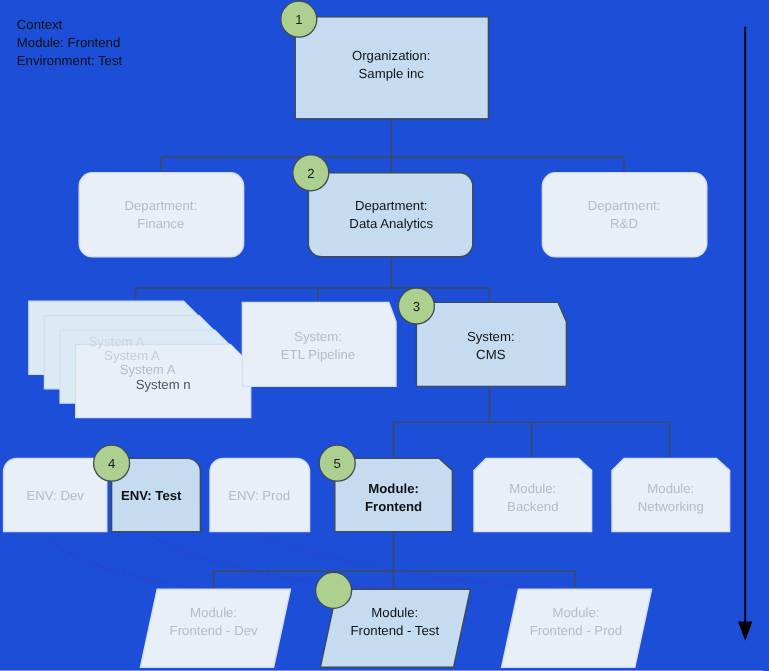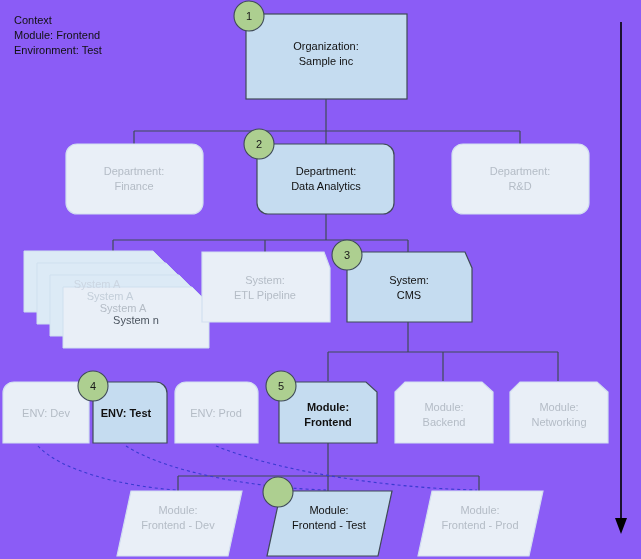--- a/index.html
+++ b/index.html
@@ -1,18 +1,18 @@
 <!DOCTYPE html>
 <html><head>
 <meta charset="utf-8">
 <style>
   html,body{margin:0;padding:0;background:#ffffff;}
   body{width:641px;height:559px;overflow:hidden;
        font-family:"Liberation Sans","DejaVu Sans",sans-serif;}
-  #stage{position:relative;width:641px;height:559px;background:#8b5cf6;}
+  #stage{position:relative;width:641px;height:559px;background:#1d4ed8;}
   #diagram{position:absolute;inset:0;width:641px;height:559px;display:block;}
   .nodeLabel{font-size:11px;}
   .badgeText{font-size:11px;fill:#1a1a1a;}
   .ctxText{font-size:11px;fill:#111111;}
 </style>
 </head>
 <body>
 
 <div id="stage">
 <svg id="diagram" viewBox="0 0 641 559">

